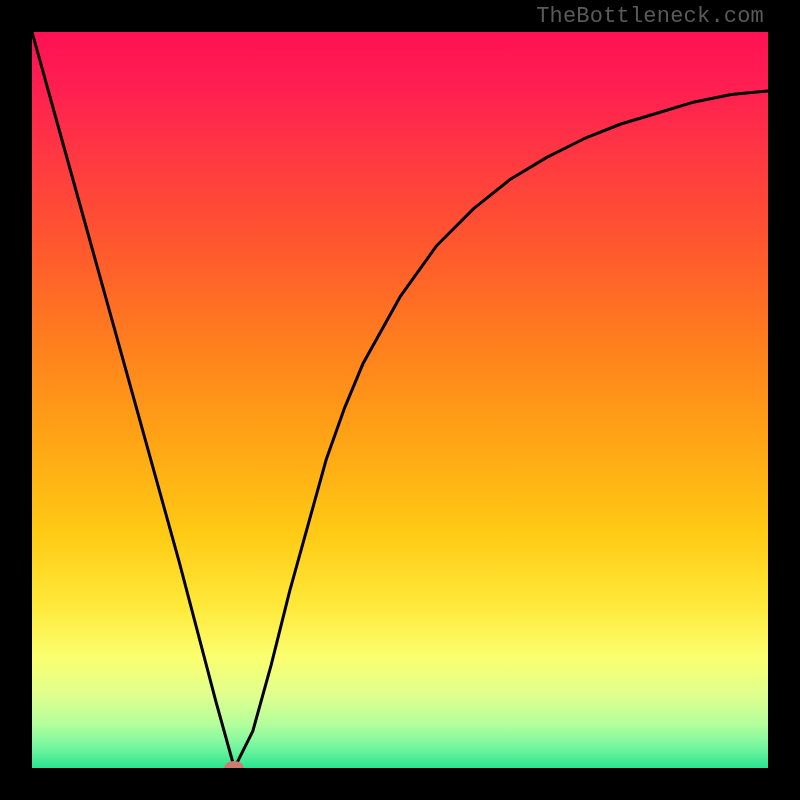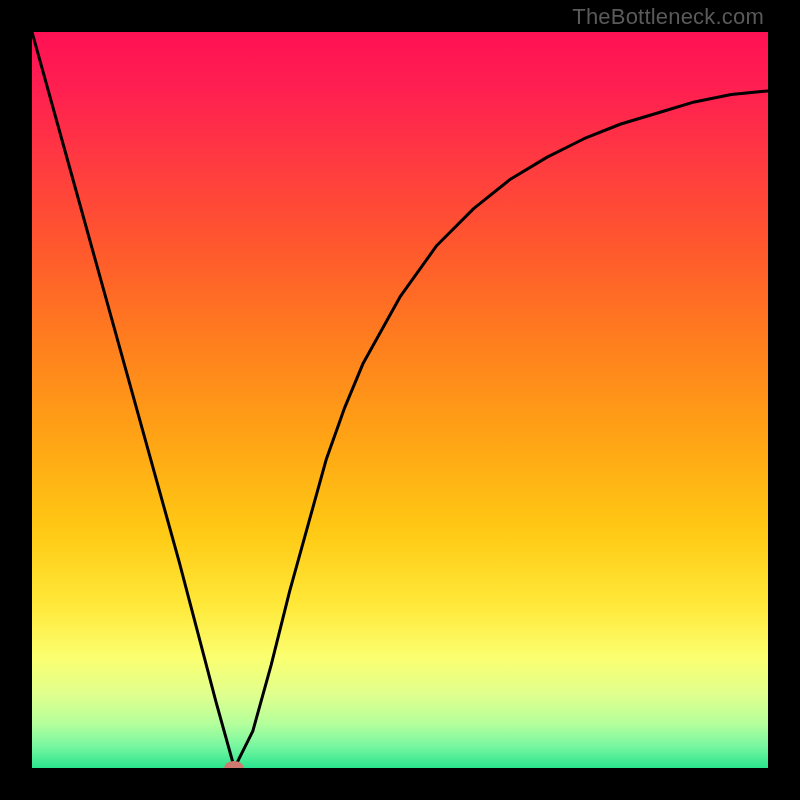--- a/index.html
+++ b/index.html
@@ -29,21 +29,21 @@
     position: absolute;
     top: 0; left: 0;
     width: 736px; height: 736px;
     pointer-events: none;
   }
 
   .watermark {
     position: absolute;
     top: 4px;
     right: 36px;
-    font-family: Liberation Sans, sans-serif;
+    font-family: Liberation Mono, monospace;
     font-size: 22px;
     color: #5a5a5a;
     letter-spacing: 0.2px;
   }
 
   .marker {
     position: absolute;
     background: #cf7a70;
     border-radius: 50% / 50%;
     transform: translate(-50%, -50%);

